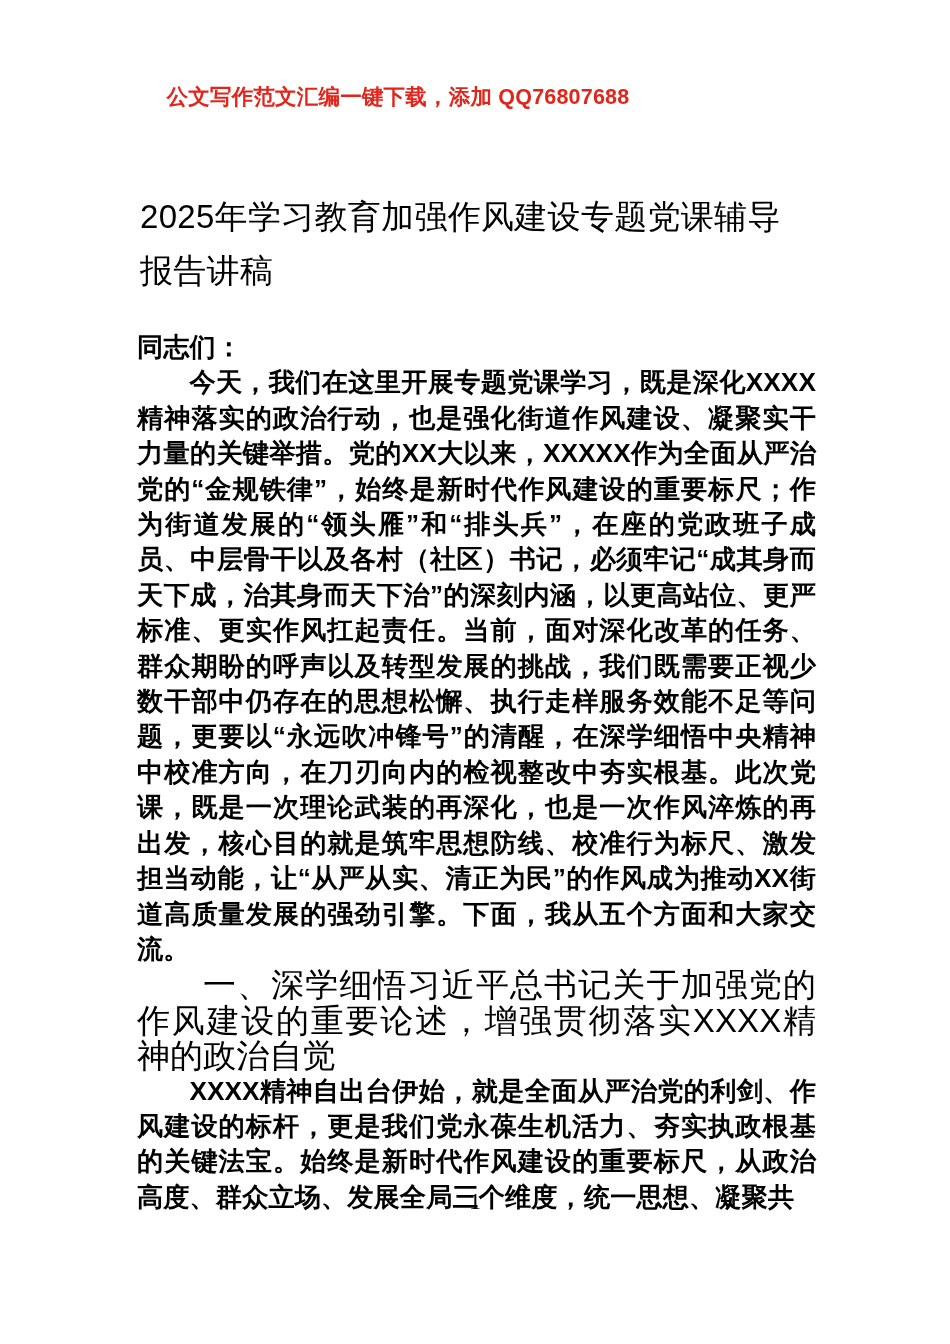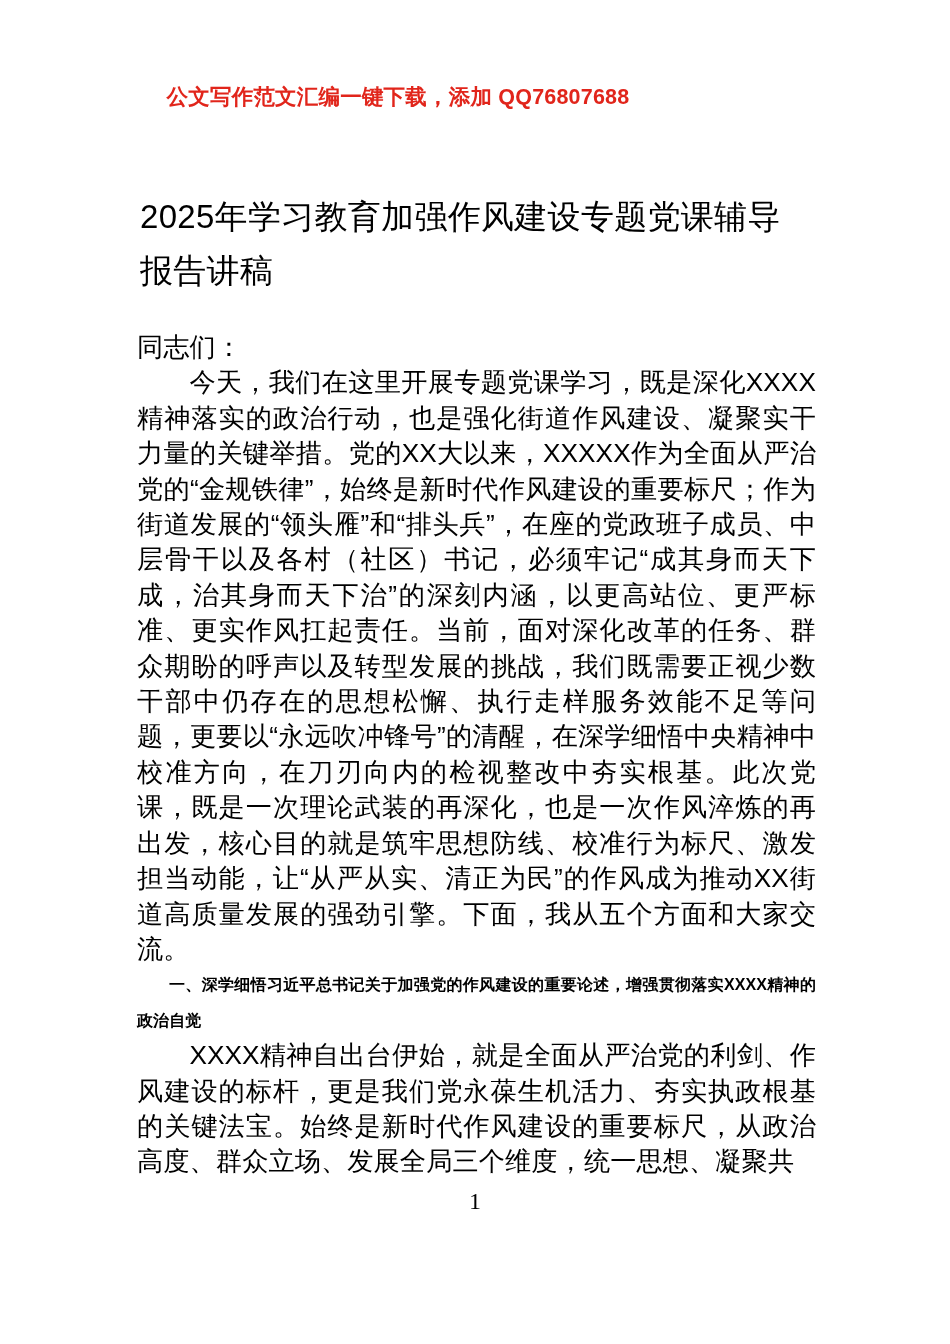--- a/index.html
+++ b/index.html
@@ -56,30 +56,30 @@
   }
 
   .para {
     font-family: "Liberation Sans", "DejaVu Sans", sans-serif;
     font-size: 26.2px;
     line-height: 35.4px;
     text-align: justify;
     text-justify: inter-ideograph;
     margin: 0;
     letter-spacing: 0.1px;
-    font-weight: 400;
+    font-weight: 700;
   }
   .para.indent {
     text-indent: 2em;
   }
   .para.heading {
-    font-size: 16px;
+    font-size: 33px;
     line-height: 35.4px;
     text-indent: 2em;
-    font-weight: 700;
+    font-weight: 400;
   }
 
   
   .page-number {
     position: absolute;
     left: 0;
     top: 1188px;
     width: 950px;
     text-align: center;
     font-family: "Liberation Serif", "DejaVu Serif", serif;

